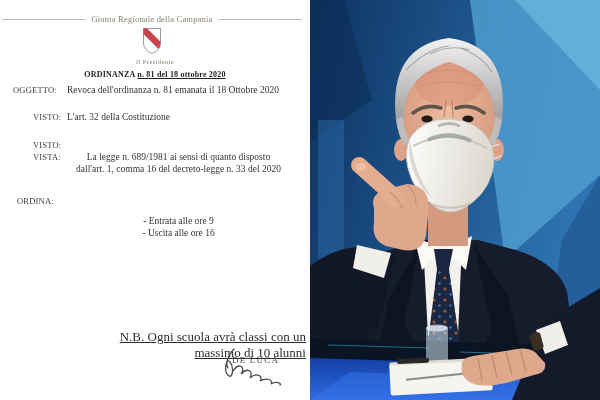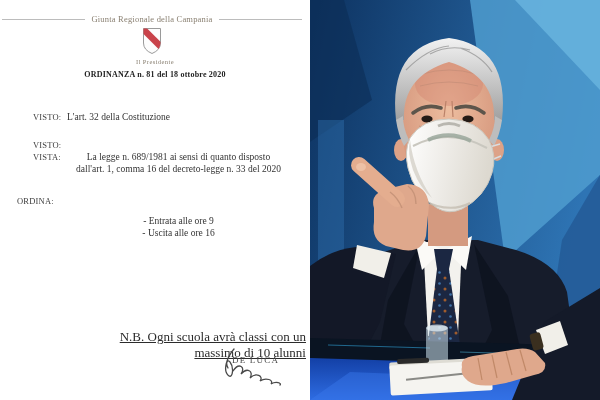--- a/index.html
+++ b/index.html
@@ -6,21 +6,21 @@
   .stage{position:relative;width:600px;height:400px;overflow:hidden;background:#ffffff;
          font-family:"Liberation Serif", serif;}
   
   .doc{position:absolute;left:0;top:0;width:310px;height:400px;background:#ffffff;color:#3a3a3a;}
   .doc-header{position:absolute;top:14px;left:0;right:6px;display:flex;align-items:center;gap:6px;padding:0 2px;}
   .rule{flex:1;height:1px;background:#bcbcbc;}
   .doc-inst{font-size:8.5px;color:#8a8072;letter-spacing:.2px;white-space:nowrap;}
   .crest{position:absolute;left:142px;top:27px;}
   .doc-role{position:absolute;top:58px;left:0;width:100%;text-align:center;font-size:6.5px;color:#8a8072;letter-spacing:.4px;}
   .doc-title{position:absolute;top:70px;left:0;width:100%;text-align:center;font-size:8px;font-weight:bold;color:#232323;letter-spacing:.2px;}
-  .t-underline{text-align:right;}
+  .t-underline{text-decoration:underline;text-align:right;}
   .sec{position:absolute;left:0;right:0;}
   .lab{position:absolute;top:0;font-size:8.5px;color:#3d3d3d;letter-spacing:.2px;}
   .txt{font-size:9.5px;color:#333333;line-height:11.5px;}
   .txt.left{margin-left:67px;margin-right:6px;text-align:left;}
   .txt.center{margin-left:55px;margin-right:8px;text-align:center;}
   .bullets{margin-top:3px;text-align:center;font-size:9.5px;line-height:11.5px;color:#333;}
   .note{position:absolute;top:300px;left:80px;right:4px;text-align:right;font-size:13px;color:#2c2c2c;
         text-decoration:underline;margin-top:29px;}
   .sig{position:absolute;left:232px;top:349px;width:70px;}
   .sig-name{font-size:9px;letter-spacing:1.2px;color:#4a4a4a;}
@@ -54,20 +54,26 @@
       </g>
     </svg>
 
     <div class="doc-role">Il Presidente</div>
 
     <div class="doc-title">
       <span>ORDINANZA</span>
       <span class="t-underline">n. 81 del 18 ottobre 2020</span>
     </div>
 
+    <div class="sec" style="top:85px;">
+      <span class="lab" style="left:13px;">OGGETTO:</span>
+      <div class="txt left">
+        <div>Revoca dell'ordinanza n. 81 emanata il 18 Ottobre 2020</div>
+      </div>
+    </div>
 
     <div class="sec" style="top:112px;">
       <span class="lab" style="left:33px;">VISTO:</span>
       <div class="txt left">
         <div>L'art. 32 della Costituzione</div>
       </div>
     </div>
 
     <div class="sec" style="top:140px;">
       <span class="lab" style="left:33px;">VISTO:</span>

